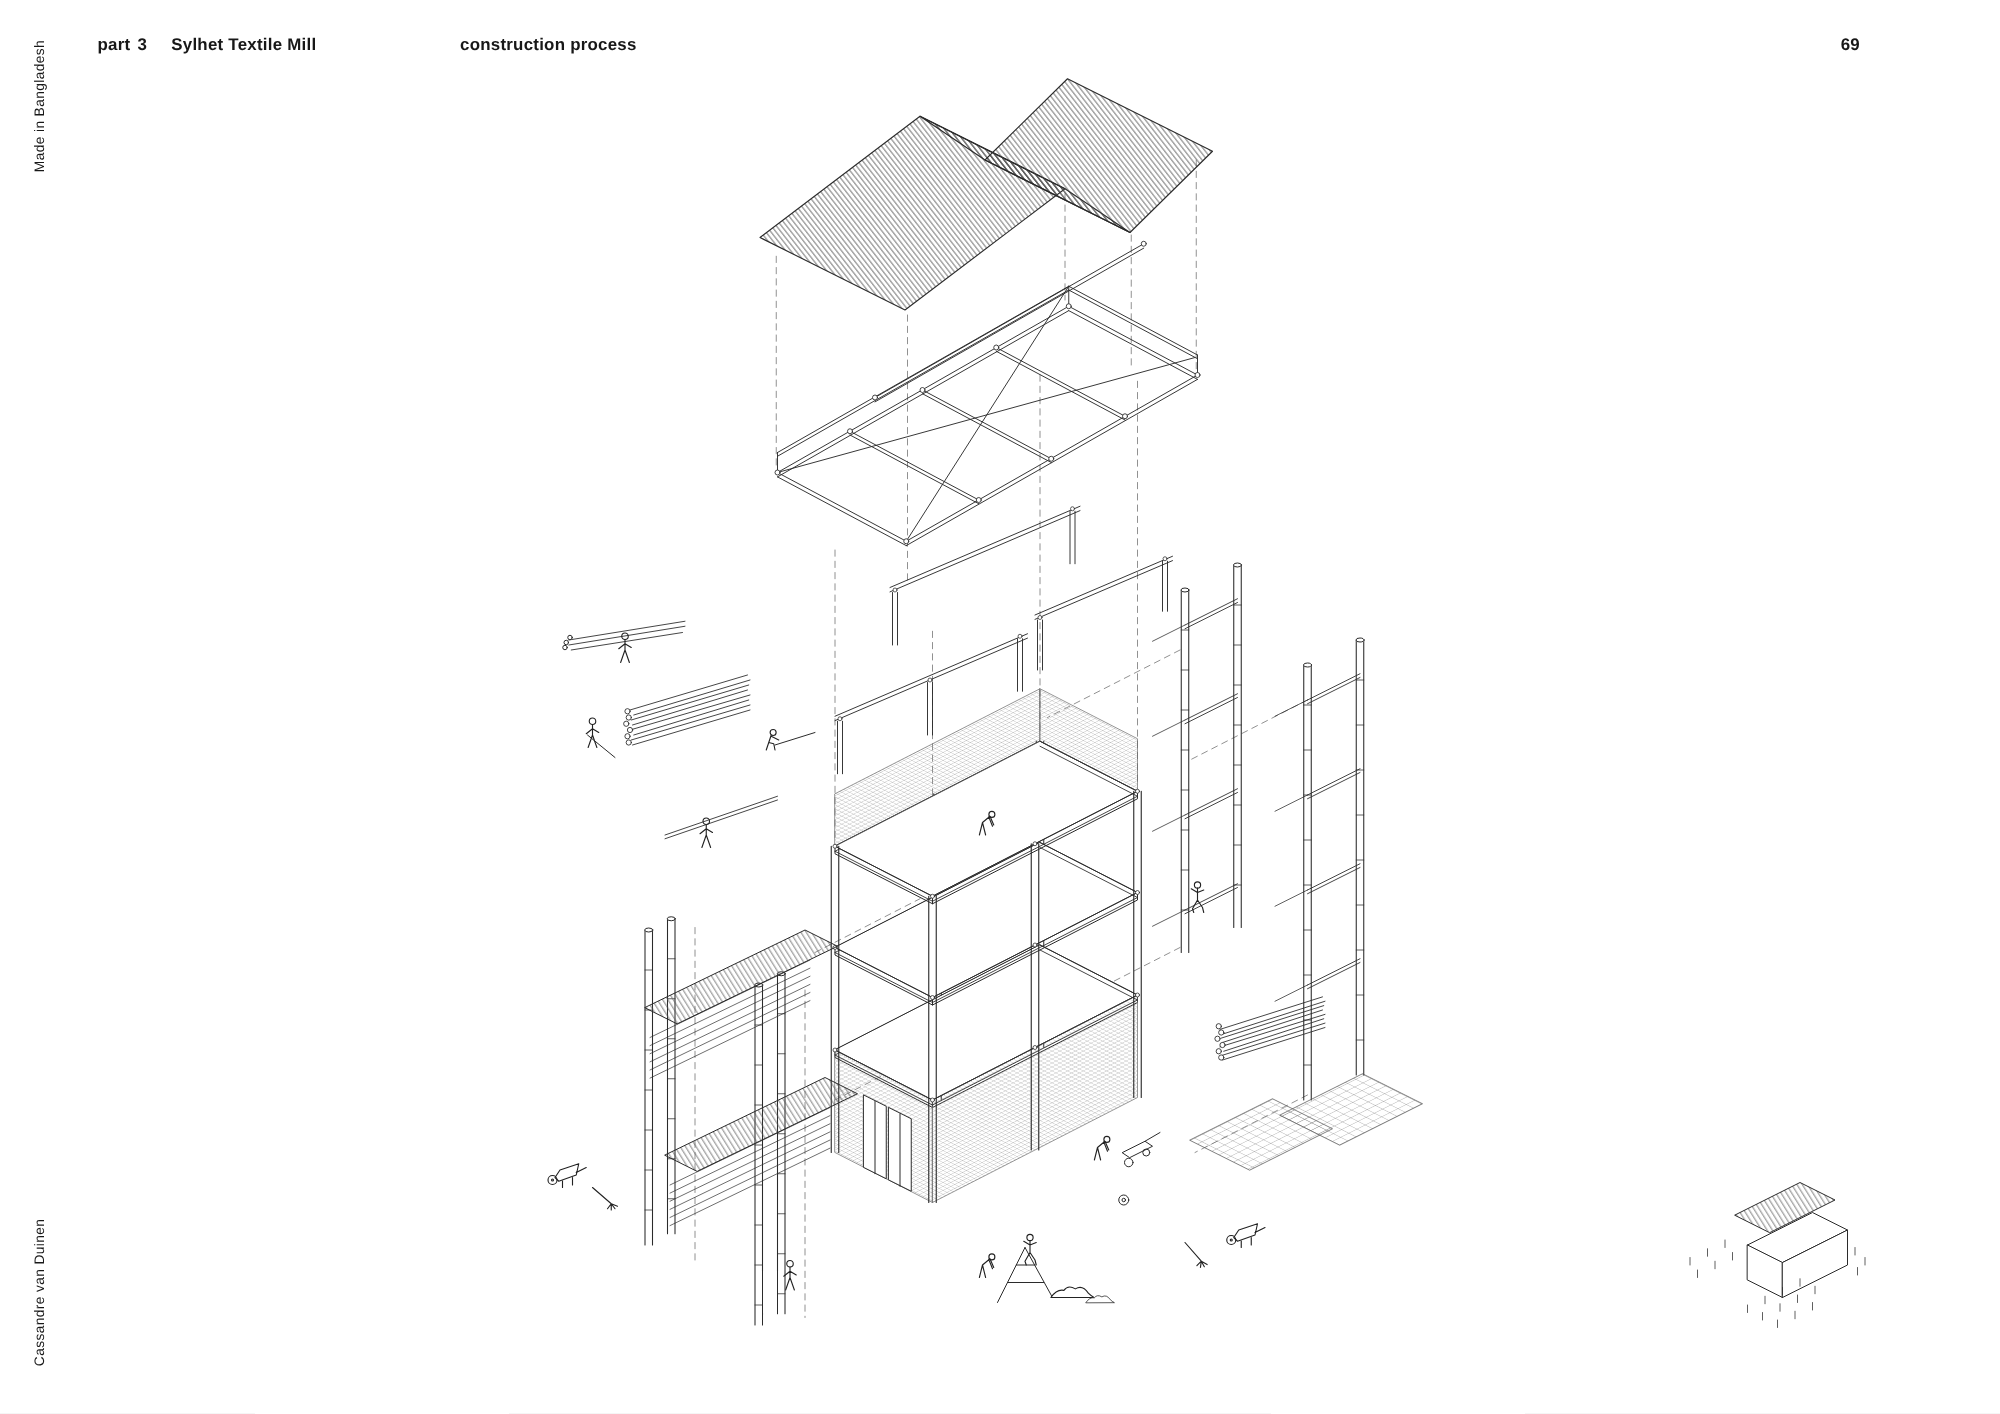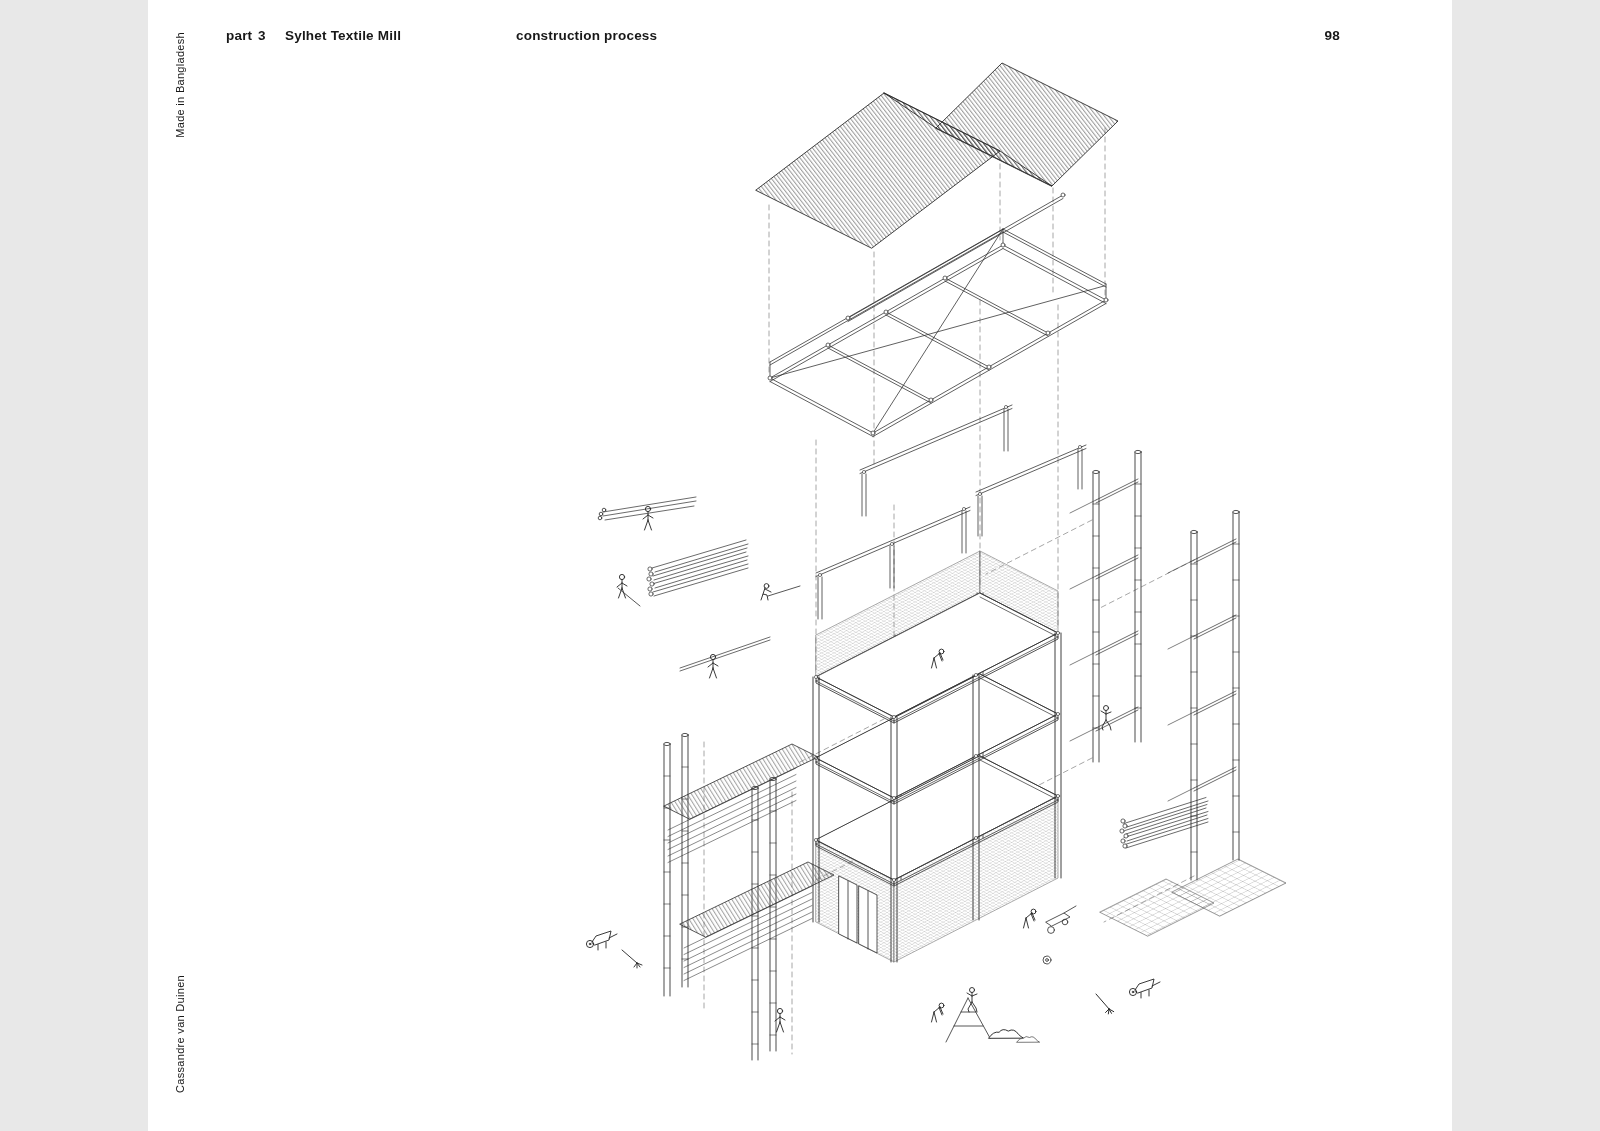--- a/index.html
+++ b/index.html
@@ -1,17 +1,17 @@
 <!DOCTYPE html>
 <html><head>
 <meta charset="utf-8">
 <style>
   html,body{margin:0;padding:0;background:#e8e8e8;}
   .page{
-    position:relative;width:1304px;height:1131px;background:#ffffff;
+    position:relative;width:1600px;height:1131px;background:#ffffff;
     font-family:"Liberation Sans", sans-serif;color:#181818;overflow:hidden;
     margin:0 auto;
   }
   .hdr{position:absolute;top:28px;font-size:13.5px;font-weight:600;letter-spacing:.2px;white-space:nowrap;}
   .hdr-part{left:78px;}
   .hdr-partnum{left:110px;}
   .hdr-project{left:137px;}
   .hdr-section{left:368px;text-align:center;}
   .hdr-page{right:112px;text-align:right;}
   .vtext{
@@ -24,21 +24,21 @@
 </style>
 </head>
 <body>
 
 <div class="page">
 
   <span class="hdr hdr-part">part</span>
   <span class="hdr hdr-partnum">3</span>
   <span class="hdr hdr-project">Sylhet Textile Mill</span>
   <span class="hdr hdr-section">construction process</span>
-  <span class="hdr hdr-page">98</span>
+  <span class="hdr hdr-page">69</span>
 
   <div class="vtext vt-top">Made in Bangladesh</div>
   <div class="vtext vt-bottom">Cassandre van Duinen</div>
 
   <svg width="1600" height="1131" viewBox="0 0 1600 1131">
     <defs>
       <pattern id="roofhatch" patternUnits="userSpaceOnUse" width="3.2" height="8" patternTransform="rotate(-38)">
         <line x1="0.6" y1="0" x2="0.6" y2="8" stroke="#3f3f3f" stroke-width="0.6"></line>
       </pattern>
       <pattern id="shelfhatch" patternUnits="userSpaceOnUse" width="3.6" height="8" patternTransform="rotate(-32)">

